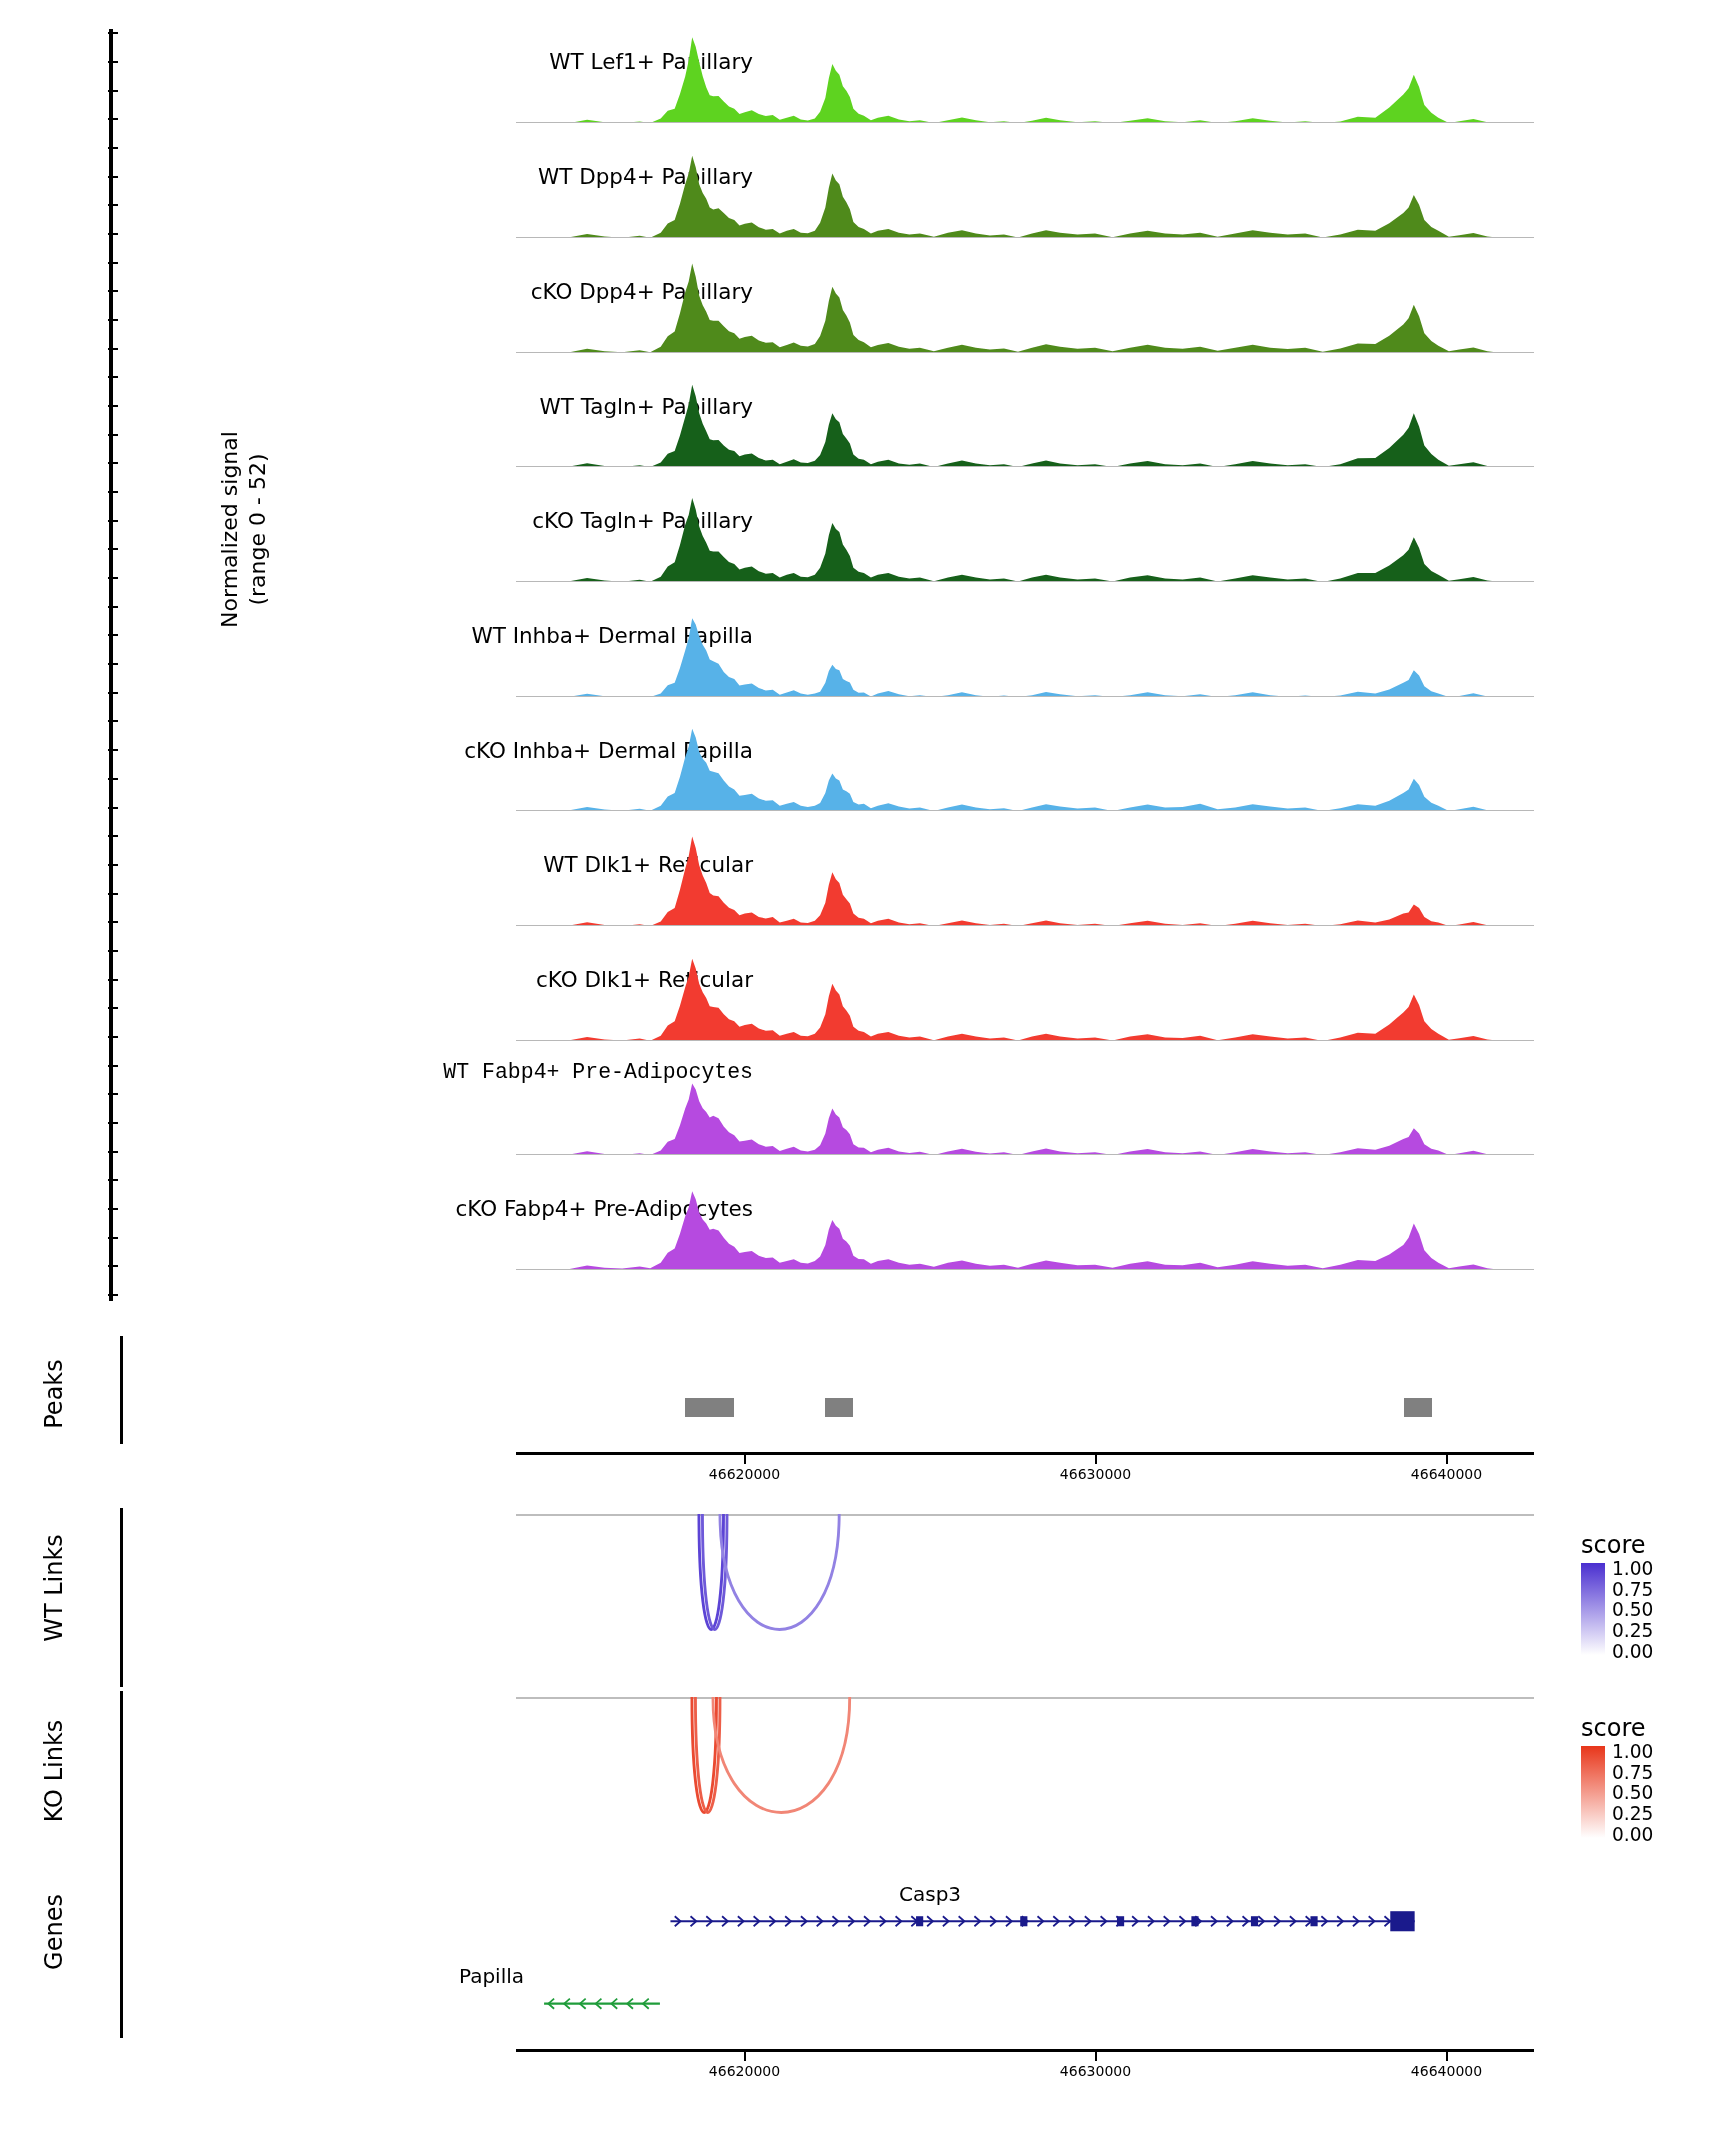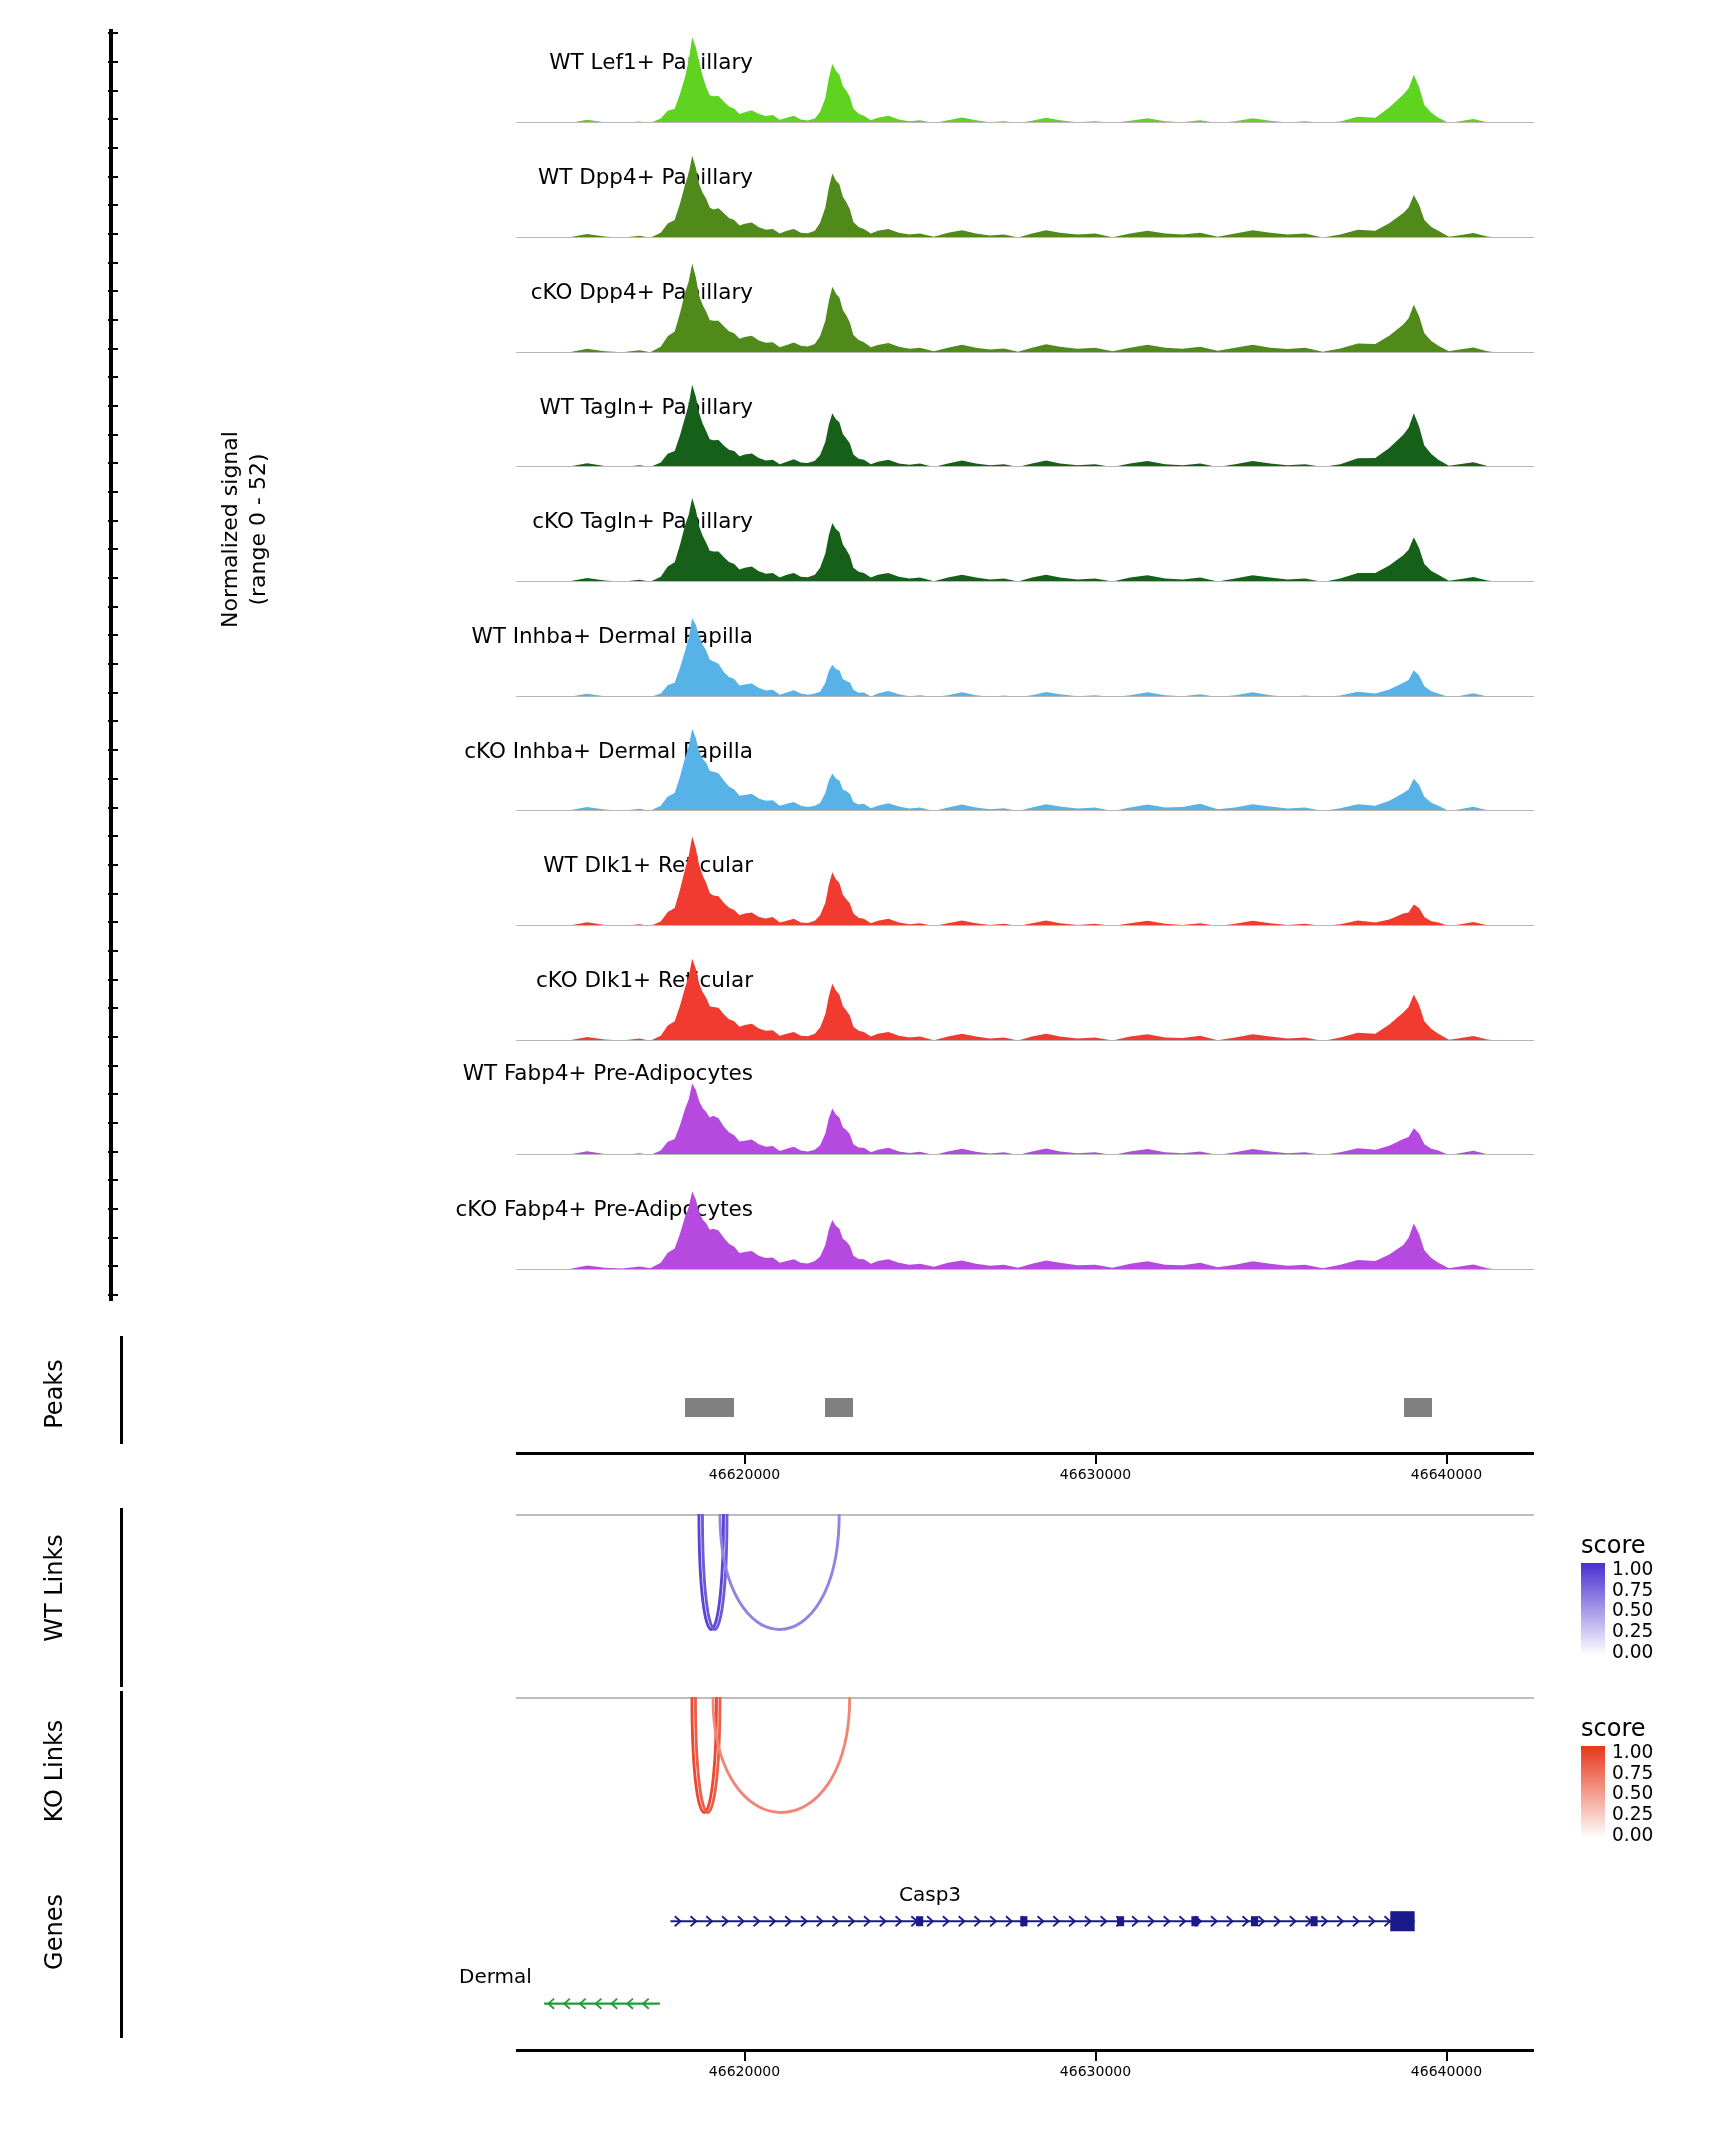--- a/index.html
+++ b/index.html
@@ -276,21 +276,21 @@
           </svg>
           <div class="baseline"></div>
         </div>
         <div class="track-label-inner" style="left: 136px; top: 967px;">cKO Dlk1+ Reticular</div>
         <div class="track" style="top: 948px; height: 93px;">
           <svg class="cov" width="1018" height="93" viewBox="0 0 1420 130">
             <path d="M 24.5 130 L 24.5 130.0 L 49.0 130.0 L 73.4 129.0 L 97.9 124.5 L 122.4 128.0 L 146.9 129.3 L 171.4 126.5 L 186.1 129.5 L 200.8 122.5 L 210.6 108.5 L 220.3 102.5 L 227.7 80.8 L 235.0 55.0 L 239.9 40.0 L 244.8 15.0 L 249.7 28.5 L 254.6 50.0 L 259.5 62.0 L 264.4 70.0 L 269.3 81.3 L 274.2 82.5 L 281.6 83.5 L 288.9 92.5 L 296.2 99.5 L 303.6 102.5 L 310.9 110.0 L 318.3 107.5 L 328.1 106.0 L 337.9 112.5 L 347.7 115.8 L 357.4 115.0 L 367.2 122.5 L 377.0 120.0 L 386.8 117.3 L 396.6 122.5 L 406.4 123.3 L 416.2 120.0 L 423.6 111.3 L 430.9 92.5 L 435.8 67.3 L 440.7 50.0 L 445.6 59.5 L 450.5 65.0 L 455.4 81.3 L 460.3 87.5 L 465.2 94.8 L 470.1 110.0 L 477.4 115.8 L 484.8 117.5 L 494.6 123.8 L 504.3 120.0 L 519.0 117.3 L 533.7 122.5 L 548.4 125.1 L 563.1 123.8 L 582.7 128.8 L 602.3 123.8 L 621.9 119.8 L 641.4 123.8 L 661.0 126.4 L 680.6 125.0 L 700.2 129.4 L 719.8 123.8 L 739.4 119.8 L 759.0 123.8 L 783.4 126.4 L 807.9 125.0 L 832.4 129.4 L 856.9 123.8 L 881.4 120.4 L 905.9 125.0 L 930.3 125.8 L 954.8 122.5 L 979.3 128.8 L 1003.8 125.0 L 1028.3 120.4 L 1052.8 123.8 L 1077.2 126.4 L 1101.7 125.0 L 1126.2 130.0 L 1150.7 125.0 L 1175.2 118.5 L 1199.7 120.0 L 1219.2 107.0 L 1238.8 90.0 L 1246.2 82.5 L 1253.5 65.0 L 1260.9 79.8 L 1268.2 102.5 L 1278.0 113.3 L 1287.8 120.0 L 1302.5 128.1 L 1317.2 126.3 L 1336.8 123.1 L 1356.3 128.0 L 1375.9 130.0 L 1395.5 130.0 L 1395.5 130 Z" fill="#f23b30" stroke="none"></path>
           </svg>
           <div class="baseline"></div>
         </div>
-        <div class="track-label-inner" style="left: 136px; top: 1060px;">WT Fabp4+ Pre-Adipocytes</div>
+        <div class="track-label-inner" style="left: 136px; top: 1060px; font-family: Liberation Mono, monospace;">WT Fabp4+ Pre-Adipocytes</div>
         <div class="track" style="top: 1062px; height: 93px;">
           <svg class="cov" width="1018" height="93" viewBox="0 0 1420 130">
             <path d="M 24.5 130 L 24.5 130.0 L 49.0 130.0 L 73.4 129.3 L 97.9 124.9 L 122.4 128.5 L 146.9 130.0 L 171.4 127.5 L 186.1 130.0 L 200.8 123.8 L 210.6 111.6 L 220.3 107.5 L 227.7 88.3 L 235.0 65.0 L 239.9 52.5 L 244.8 30.0 L 249.7 38.5 L 254.6 55.0 L 259.5 64.5 L 264.4 70.0 L 269.3 77.5 L 274.2 75.0 L 281.6 78.5 L 288.9 90.0 L 296.2 98.3 L 303.6 102.5 L 310.9 111.3 L 318.3 110.0 L 328.1 108.5 L 337.9 115.0 L 347.7 118.3 L 357.4 117.5 L 367.2 124.4 L 377.0 121.3 L 386.8 118.5 L 396.6 123.8 L 406.4 125.1 L 416.2 122.5 L 423.6 116.3 L 430.9 100.0 L 435.8 78.5 L 440.7 65.0 L 445.6 73.3 L 450.5 77.5 L 455.4 91.3 L 460.3 95.0 L 465.2 101.0 L 470.1 115.0 L 477.4 119.5 L 484.8 120.0 L 494.6 126.3 L 504.3 122.5 L 519.0 119.8 L 533.7 125.0 L 548.4 127.3 L 563.1 125.5 L 582.7 130.0 L 602.3 125.0 L 621.9 121.3 L 641.4 125.5 L 661.0 127.9 L 680.6 126.3 L 700.2 130.0 L 719.8 125.0 L 739.4 121.0 L 759.0 125.0 L 783.4 127.6 L 807.9 126.3 L 832.4 130.0 L 856.9 125.0 L 881.4 121.6 L 905.9 126.3 L 930.3 127.6 L 954.8 125.0 L 979.3 130.0 L 1003.8 126.3 L 1028.3 121.6 L 1052.8 125.0 L 1077.2 127.6 L 1101.7 126.3 L 1126.2 130.0 L 1150.7 126.3 L 1175.2 120.4 L 1199.7 122.5 L 1219.2 117.0 L 1238.8 107.5 L 1246.2 105.0 L 1253.5 92.5 L 1260.9 99.8 L 1268.2 115.0 L 1278.0 121.4 L 1287.8 123.8 L 1302.5 130.0 L 1317.2 127.5 L 1336.8 124.1 L 1356.3 128.8 L 1375.9 130.0 L 1395.5 130.0 L 1395.5 130 Z" fill="#b64ae0" stroke="none"></path>
           </svg>
           <div class="baseline"></div>
         </div>
         <div class="track-label-inner" style="left: 136px; top: 1196px;">cKO Fabp4+ Pre-Adipocytes</div>
         <div class="track" style="top: 1177px; height: 93px;">
           <svg class="cov" width="1018" height="93" viewBox="0 0 1420 130">
             <path d="M 24.5 130 L 24.5 130.0 L 49.0 130.0 L 73.4 128.5 L 97.9 123.8 L 122.4 127.0 L 146.9 128.0 L 171.4 125.0 L 186.1 127.5 L 200.8 120.0 L 210.6 106.0 L 220.3 100.0 L 227.7 79.5 L 235.0 55.0 L 239.9 42.5 L 244.8 20.0 L 249.7 31.0 L 254.6 50.0 L 259.5 59.5 L 264.4 65.0 L 269.3 73.8 L 274.2 72.5 L 281.6 74.8 L 288.9 85.0 L 296.2 93.3 L 303.6 97.5 L 310.9 106.3 L 318.3 105.0 L 328.1 103.5 L 337.9 110.0 L 347.7 113.3 L 357.4 112.5 L 367.2 120.0 L 377.0 117.5 L 386.8 114.8 L 396.6 120.0 L 406.4 120.8 L 416.2 117.5 L 423.6 111.3 L 430.9 95.0 L 435.8 73.5 L 440.7 60.0 L 445.6 68.3 L 450.5 72.5 L 455.4 86.3 L 460.3 90.0 L 465.2 96.0 L 470.1 110.0 L 477.4 114.5 L 484.8 115.0 L 494.6 121.3 L 504.3 117.5 L 519.0 114.8 L 533.7 120.0 L 548.4 122.6 L 563.1 121.3 L 582.7 125.6 L 602.3 120.0 L 621.9 116.6 L 641.4 121.3 L 661.0 123.9 L 680.6 122.5 L 700.2 126.9 L 719.8 121.3 L 739.4 116.6 L 759.0 120.0 L 783.4 123.3 L 807.9 122.5 L 832.4 126.9 L 856.9 121.3 L 881.4 117.9 L 905.9 122.5 L 930.3 123.3 L 954.8 120.0 L 979.3 126.3 L 1003.8 122.5 L 1028.3 117.9 L 1052.8 121.3 L 1077.2 123.9 L 1101.7 122.5 L 1126.2 127.5 L 1150.7 122.5 L 1175.2 116.0 L 1199.7 117.5 L 1219.2 108.3 L 1238.8 95.0 L 1246.2 85.0 L 1253.5 65.0 L 1260.9 79.8 L 1268.2 102.5 L 1278.0 113.3 L 1287.8 120.0 L 1302.5 127.5 L 1317.2 125.0 L 1336.8 122.3 L 1356.3 127.5 L 1375.9 130.0 L 1395.5 130.0 L 1395.5 130 Z" fill="#b64ae0" stroke="none"></path>
@@ -422,21 +422,21 @@
         <path d="M 53.172413793103445 178 L 45.172413793103445 185 L 53.172413793103445 192" fill="none" stroke="#1f9c3a" stroke-width="2.5"></path>
         <path d="M 75.17241379310344 178 L 67.17241379310344 185 L 75.17241379310344 192" fill="none" stroke="#1f9c3a" stroke-width="2.5"></path>
         <path d="M 97.17241379310344 178 L 89.17241379310344 185 L 97.17241379310344 192" fill="none" stroke="#1f9c3a" stroke-width="2.5"></path>
         <path d="M 119.17241379310344 178 L 111.17241379310344 185 L 119.17241379310344 192" fill="none" stroke="#1f9c3a" stroke-width="2.5"></path>
         <path d="M 141.17241379310343 178 L 133.17241379310343 185 L 141.17241379310343 192" fill="none" stroke="#1f9c3a" stroke-width="2.5"></path>
         <path d="M 163.17241379310343 178 L 155.17241379310343 185 L 163.17241379310343 192" fill="none" stroke="#1f9c3a" stroke-width="2.5"></path>
         <path d="M 185.17241379310343 178 L 177.17241379310343 185 L 185.17241379310343 192" fill="none" stroke="#1f9c3a" stroke-width="2.5"></path>
       </svg>
     <div id="gene-names">
         <div class="gene-name" style="left: 899px; top: 18px;">Casp3</div>
-        <div class="gene-name" style="left: 459px; top: 100px;">Dermal</div>
+        <div class="gene-name" style="left: 459px; top: 100px;">Papilla</div>
       </div>
     <div class="hrule" style="left:516px; top:185px; width:1018px;"></div>
     <div id="genes-x-ticks">
         <div class="axis-tick-v" style="left: 744px; top: 188px;"></div>
         <div class="axis-tick-label" style="left: 637px; top: 199px;">46620000</div>
         <div class="axis-tick-v" style="left: 1095px; top: 188px;"></div>
         <div class="axis-tick-label" style="left: 988px; top: 199px;">46630000</div>
         <div class="axis-tick-v" style="left: 1446px; top: 188px;"></div>
         <div class="axis-tick-label" style="left: 1339px; top: 199px;">46640000</div>
       </div>

